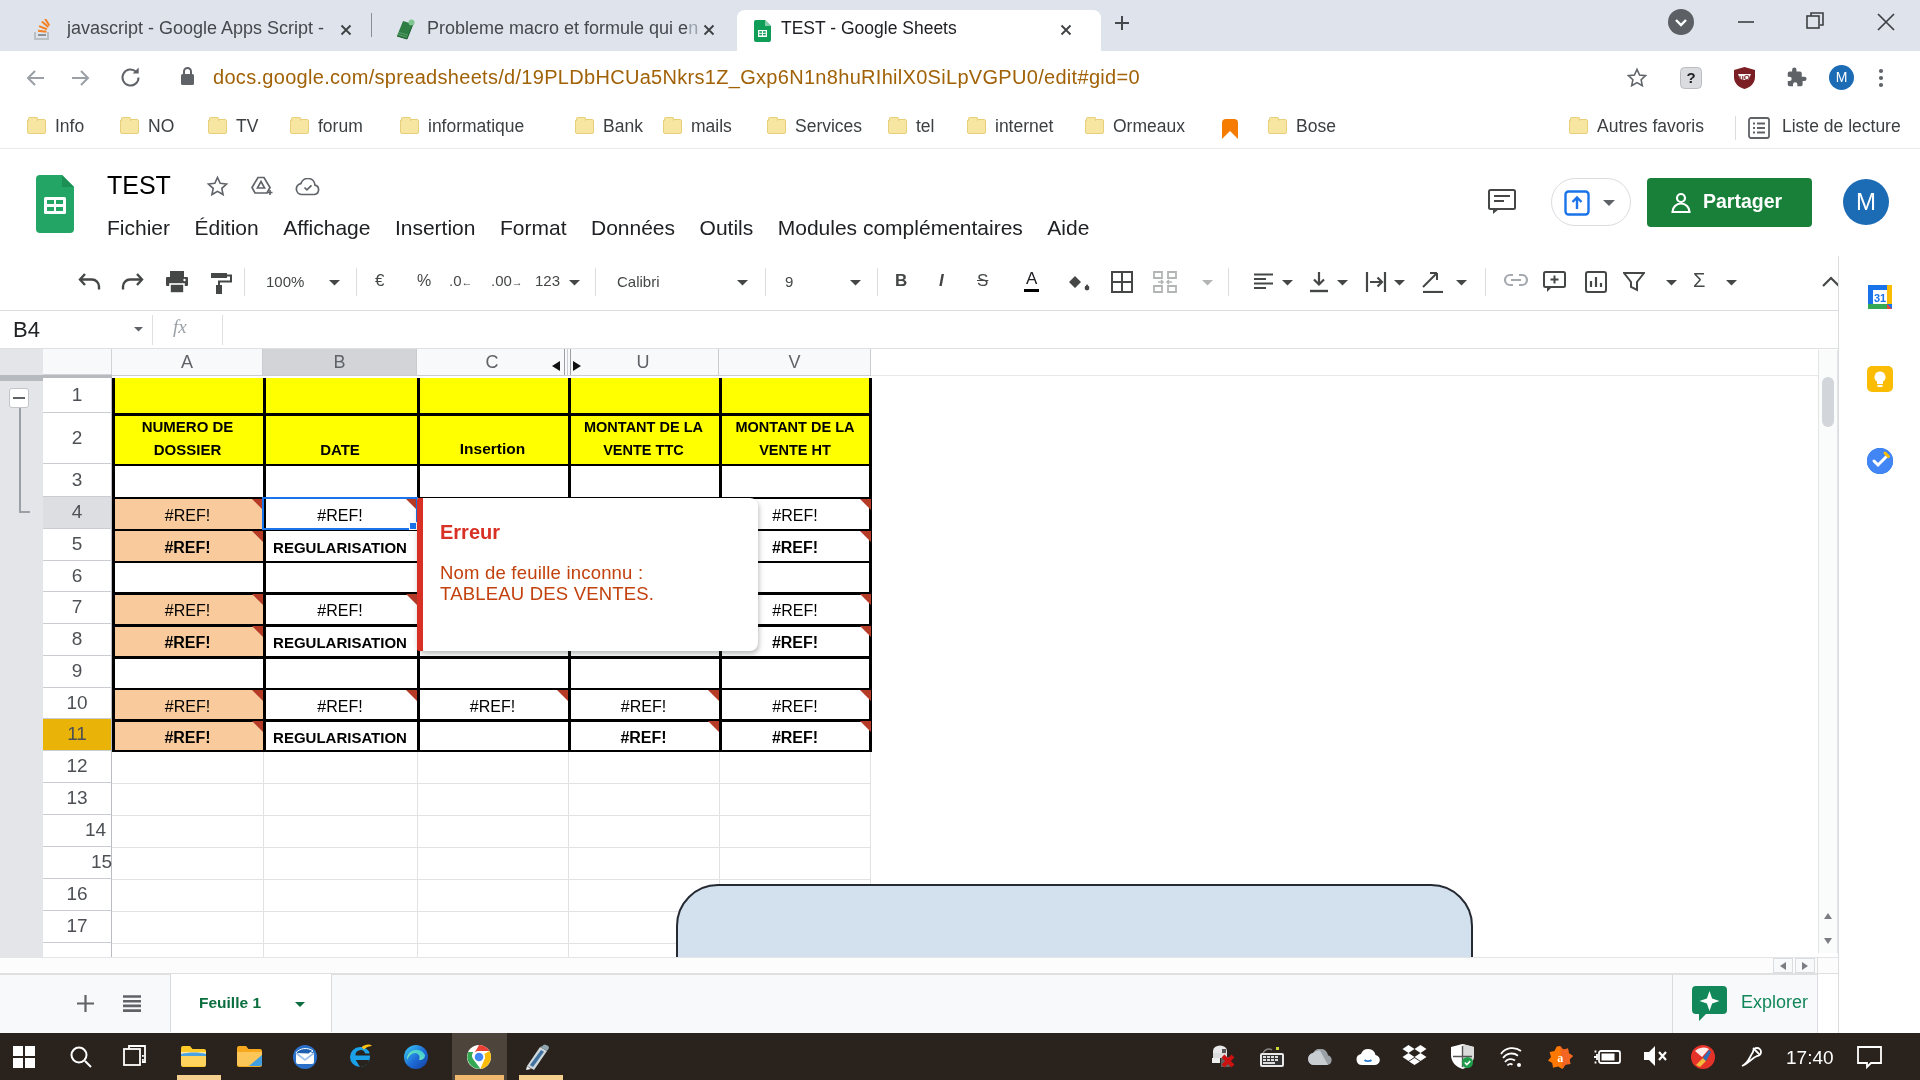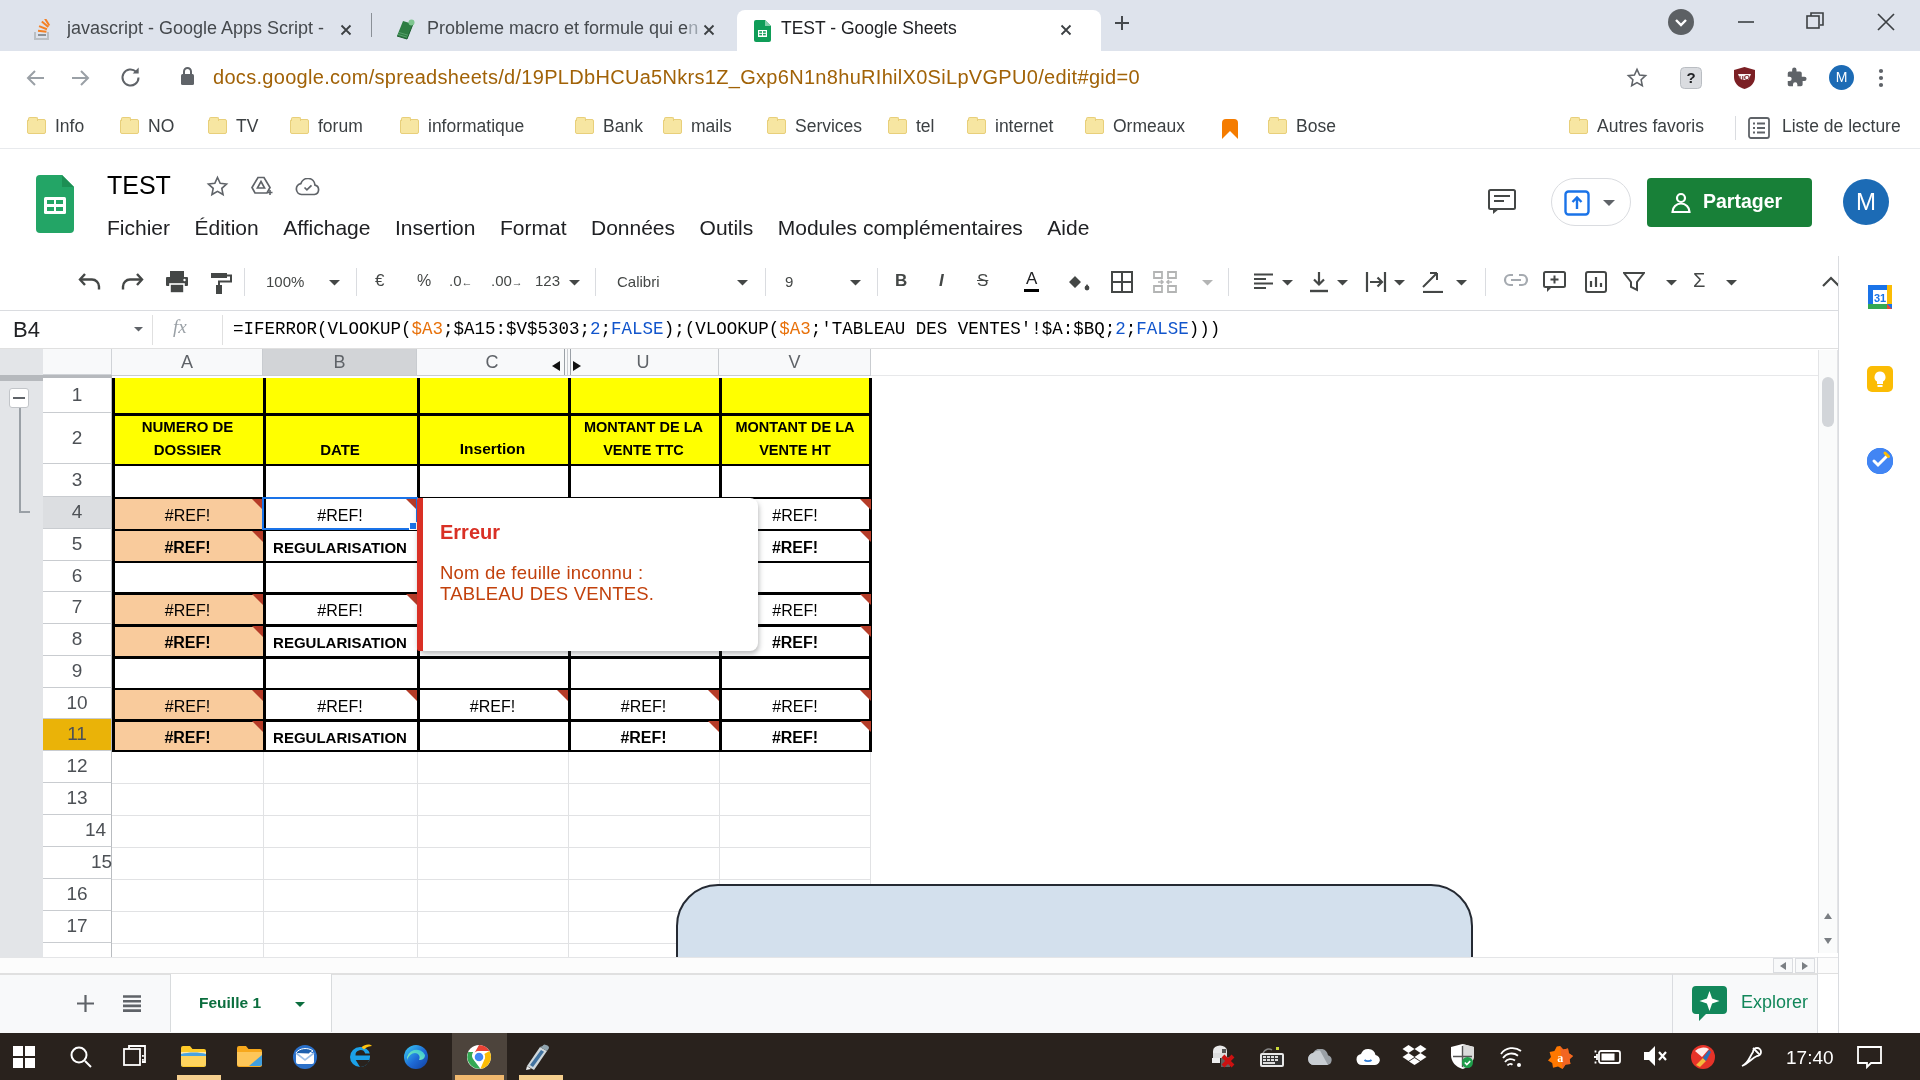--- a/index.html
+++ b/index.html
@@ -358,21 +358,20 @@
       </svg>
   </div>
   <div id="fbar">
     <div class="abs" style="left:13px;top:6px;font-size:22px;color:#202124;">B4</div>
     <svg class="abs" style="left:133px;top:15px;" width="11" height="7" viewBox="0 0 11 7">
         <path d="M1 1 l4.5 4.5 L10 1 z" fill="#5f6368"></path>
       </svg>
     <div class="abs" style="left:152px;top:4px;width:1px;height:30px;background:#e0e0e0;"></div>
     <div class="abs" style="left:173px;top:5px;font-size:19px;font-style:italic;color:#9aa0a6;font-family:'Liberation Serif',serif;">fx</div>
     <div class="abs" style="left:222px;top:4px;width:1px;height:30px;background:#e0e0e0;"></div>
-    <div id="fmono">=IFERROR(VLOOKUP(<span class="orange">$A3</span>;$A15:$V$5303;<span class="blue">2</span>;<span class="blue">FALSE</span>);(VLOOKUP(<span class="orange">$A3</span>;'TABLEAU DES VENTES'!$A:$BQ;<span class="blue">2</span>;<span class="blue">FALSE</span>)))</div>
   </div>
   <div id="grid">
     <div class="abs" style="left:0;top:0;width:43px;height:608px;background:#e3e5e8;"></div>
     <div class="abs" style="left:43px;top:0;width:69px;height:26px;background:#f8f9fa;border-right:1px solid #d0d3d7;border-bottom:1px solid #d0d3d7;"></div>
     <div class="abs" style="left:112px;top:0;width:151px;height:26px;background:#f8f9fa;border-right:1px solid #c9ccd0;color:#5f6368;font-size:18px;text-align:center;line-height:27px;">A</div>
     <div class="abs" style="left:263px;top:0;width:154px;height:26px;background:#d2d4d7;border-right:1px solid #c9ccd0;color:#5f6368;font-size:18px;text-align:center;line-height:27px;">B</div>
     <div class="abs" style="left:417px;top:0;width:151px;height:26px;background:#f8f9fa;border-right:1px solid #c9ccd0;color:#5f6368;font-size:18px;text-align:center;line-height:27px;">C</div>
     <div class="abs" style="left:568px;top:0;width:151px;height:26px;background:#f8f9fa;border-right:1px solid #c9ccd0;color:#5f6368;font-size:18px;text-align:center;line-height:27px;">U</div>
     <div class="abs" style="left:719px;top:0;width:152px;height:26px;background:#f8f9fa;border-right:1px solid #c9ccd0;color:#5f6368;font-size:18px;text-align:center;line-height:27px;">V</div>
     <svg class="abs" style="left:550px;top:11px;" width="11" height="12" viewBox="0 0 11 12">

